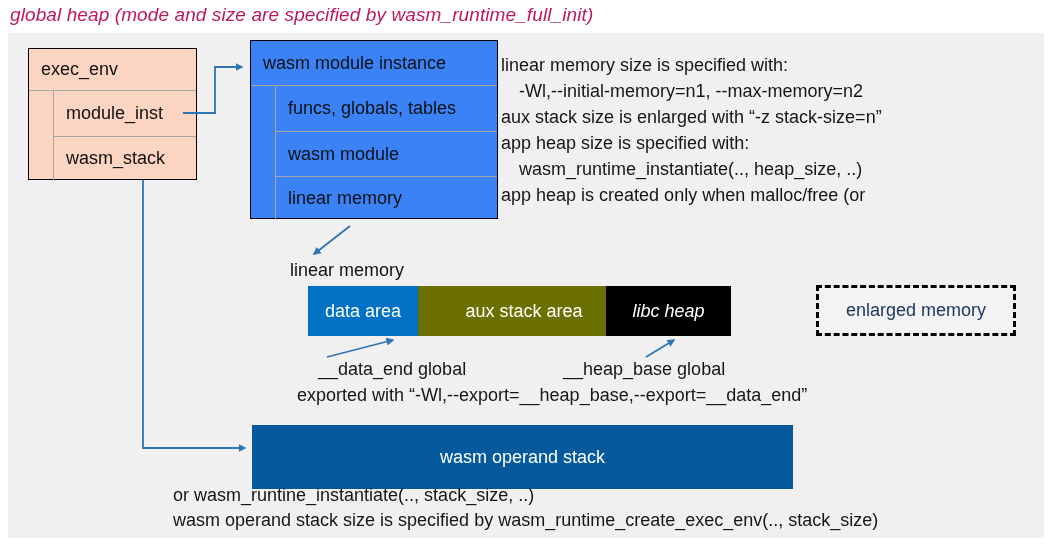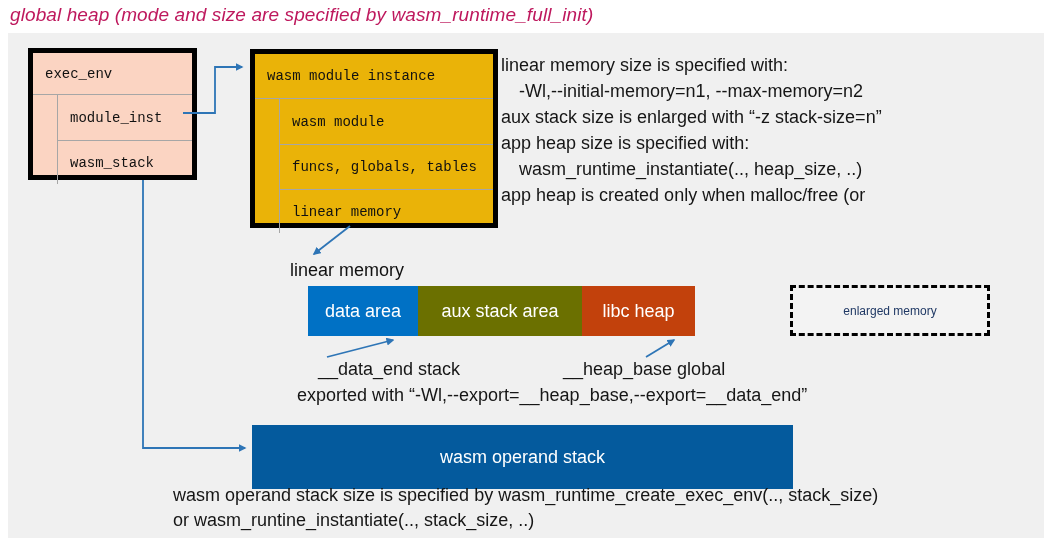--- a/index.html
+++ b/index.html
@@ -12,52 +12,52 @@
   .abs{position:absolute;}
   #title{
     left:10px;top:4px;font-size:19px;letter-spacing:.1px;color:#be185d;
     white-space:nowrap;
     font-style:italic;
   }
   #panel{
     left:8px;top:33px;width:1036px;height:505px;background:#f0f0f0;
   }
   
-  .sbox{border:5px solid #000000;box-sizing:border-box;font-size:14px;font-family:Liberation Mono, monospace;}
+  .sbox{border:1px solid #000000;box-sizing:border-box;font-size:18px;}
   .sbox .hdr{display:flex;align-items:center;padding-left:12px;border-bottom:1px solid #a6a6a6;box-sizing:border-box;}
   .sbox .body{display:flex;}
   .sbox .strip{flex:0 0 24px;}
   .sbox .rowcol{flex:1;border-left:1px solid #a6a6a6;display:flex;flex-direction:column;}
   .sbox .row{display:flex;align-items:center;padding-left:12px;box-sizing:border-box;}
   .sbox .row + .row{border-top:1px solid #a6a6a6;}
   #exec-env-box{left:28px;top:48px;width:169px;height:132px;background:#fbd4c2;}
   #exec-env-box .hdr{height:42px;}
   #exec-env-box .row{height:45px;}
   #exec-env-box .row:last-child{height:44px;}
-  #module-inst-box{left:250px;top:49px;width:248px;height:179px;background:#eab308;}
+  #module-inst-box{left:250px;top:40px;width:248px;height:179px;background:#3b82f6;}
   #module-inst-box .hdr{height:45px;}
   #module-inst-box .row{height:45px;}
   #module-inst-box .row:last-child{height:44px;}
   
   #notes{left:501px;top:52px;width:500px;font-size:18px;line-height:26px;color:#161616;}
   #notes .indent{padding-left:18px;}
   
   #lm-label{left:290px;top:260px;font-size:18px;}
   #membar{left:308px;top:286px;height:50px;display:flex;}
   #membar .seg{display:flex;align-items:center;justify-content:center;
     color:#ffffff;font-size:18px;white-space:nowrap;}
   #seg-data{width:110px;background:#0071c5;}
-  #seg-aux{width:164px;background:#6b7000;}
+  #seg-aux{width:164px;background:#6b7000;padding-left:24px;}
   #seg-appheap{width:108px;background:#00b2f0;}
-  #seg-libc{width:113px;background:#c2410c;}
+  #seg-libc{width:125px;background:#000000;font-style:italic;}
   #enlarged{
-    left:790px;top:285px;width:200px;height:51px;box-sizing:border-box;
+    left:816px;top:285px;width:200px;height:51px;box-sizing:border-box;
     border:3px dashed #000000;background:#f3f3f3;
     display:flex;align-items:center;justify-content:center;
-    color:#1f3864;font-size:12px;
+    color:#1f3864;font-size:18px;
   }
   
   .ann{font-size:18px;color:#161616;white-space:nowrap;}
   #ann-dataend{left:318px;top:359px;}
   #ann-heapbase{left:563px;top:359px;}
   #ann-exported{left:297px;top:385px;}
   
   #opstack{
     left:252px;top:425px;width:541px;height:64px;background:#045a9d;
     display:flex;align-items:center;justify-content:center;
@@ -83,22 +83,22 @@
       <div class="row">wasm_stack</div>
     </div>
   </div>
 </div>
 
 <div class="abs sbox" id="module-inst-box">
   <div class="hdr">wasm module instance</div>
   <div class="body">
     <div class="strip"></div>
     <div class="rowcol">
+      <div class="row">funcs, globals, tables</div>
       <div class="row">wasm module</div>
-      <div class="row">funcs, globals, tables</div>
       <div class="row">linear memory</div>
     </div>
   </div>
 </div>
 
 <div class="abs" id="notes">
   <div class="note-line">linear memory size is specified with:</div>
   <div class="note-line indent">-Wl,--initial-memory=n1, --max-memory=n2</div>
   <div class="note-line">aux stack size is enlarged with “-z stack-size=n”</div>
   <div class="note-line">app heap size is specified with:</div>
@@ -107,29 +107,29 @@
 </div>
 
 <div class="abs" id="lm-label">linear memory</div>
 <div class="abs" id="membar">
   <div class="seg" id="seg-data">data area</div>
   <div class="seg" id="seg-aux">aux stack area</div>
   <div class="seg" id="seg-libc">libc heap</div>
 </div>
 <div class="abs" id="enlarged">enlarged memory</div>
 
-<div class="abs ann" id="ann-dataend">__data_end stack</div>
+<div class="abs ann" id="ann-dataend">__data_end global</div>
 <div class="abs ann" id="ann-heapbase">__heap_base global</div>
 <div class="abs ann" id="ann-exported">exported with “-Wl,--export=__heap_base,--export=__data_end”</div>
 
 <div class="abs" id="opstack">wasm operand stack</div>
 
 <div class="abs" id="footer-note">
+  <div>or wasm_runtine_instantiate(.., stack_size, ..)</div>
   <div>wasm operand stack size is specified by wasm_runtime_create_exec_env(.., stack_size)</div>
-  <div>or wasm_runtine_instantiate(.., stack_size, ..)</div>
 </div>
 
 <svg class="abs" id="arrows" width="1054" height="547" viewBox="0 0 1054 547" xmlns="http://www.w3.org/2000/svg">
   <defs>
     <marker id="ah" markerWidth="8" markerHeight="8" refX="6.5" refY="4" orient="auto" markerUnits="userSpaceOnUse">
       <path d="M0,0 L8,4 L0,8 z" fill="#2e75b6"></path>
     </marker>
   </defs>
 
   <polyline points="183,113 215,113 215,67 242,67" fill="none" stroke="#2e75b6" stroke-width="1.8" marker-end="url(#ah)"></polyline>

